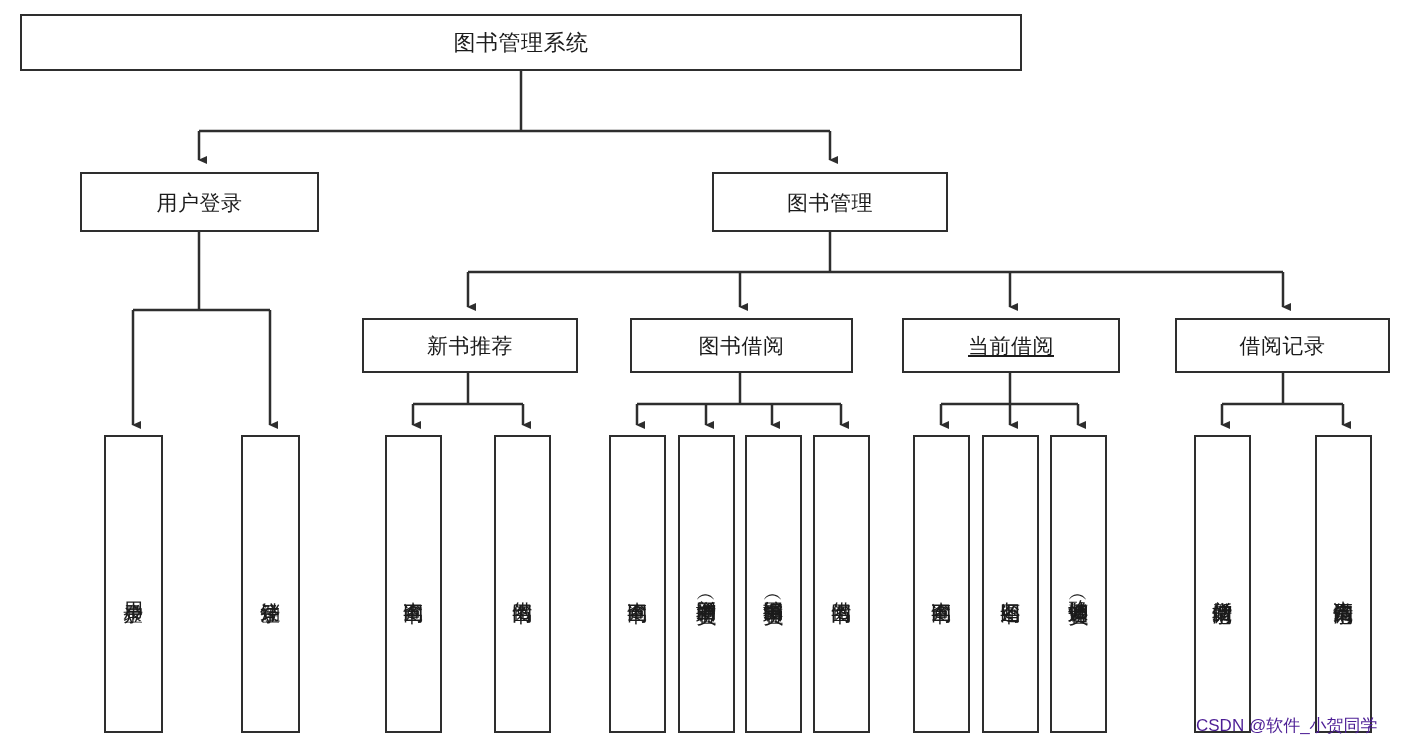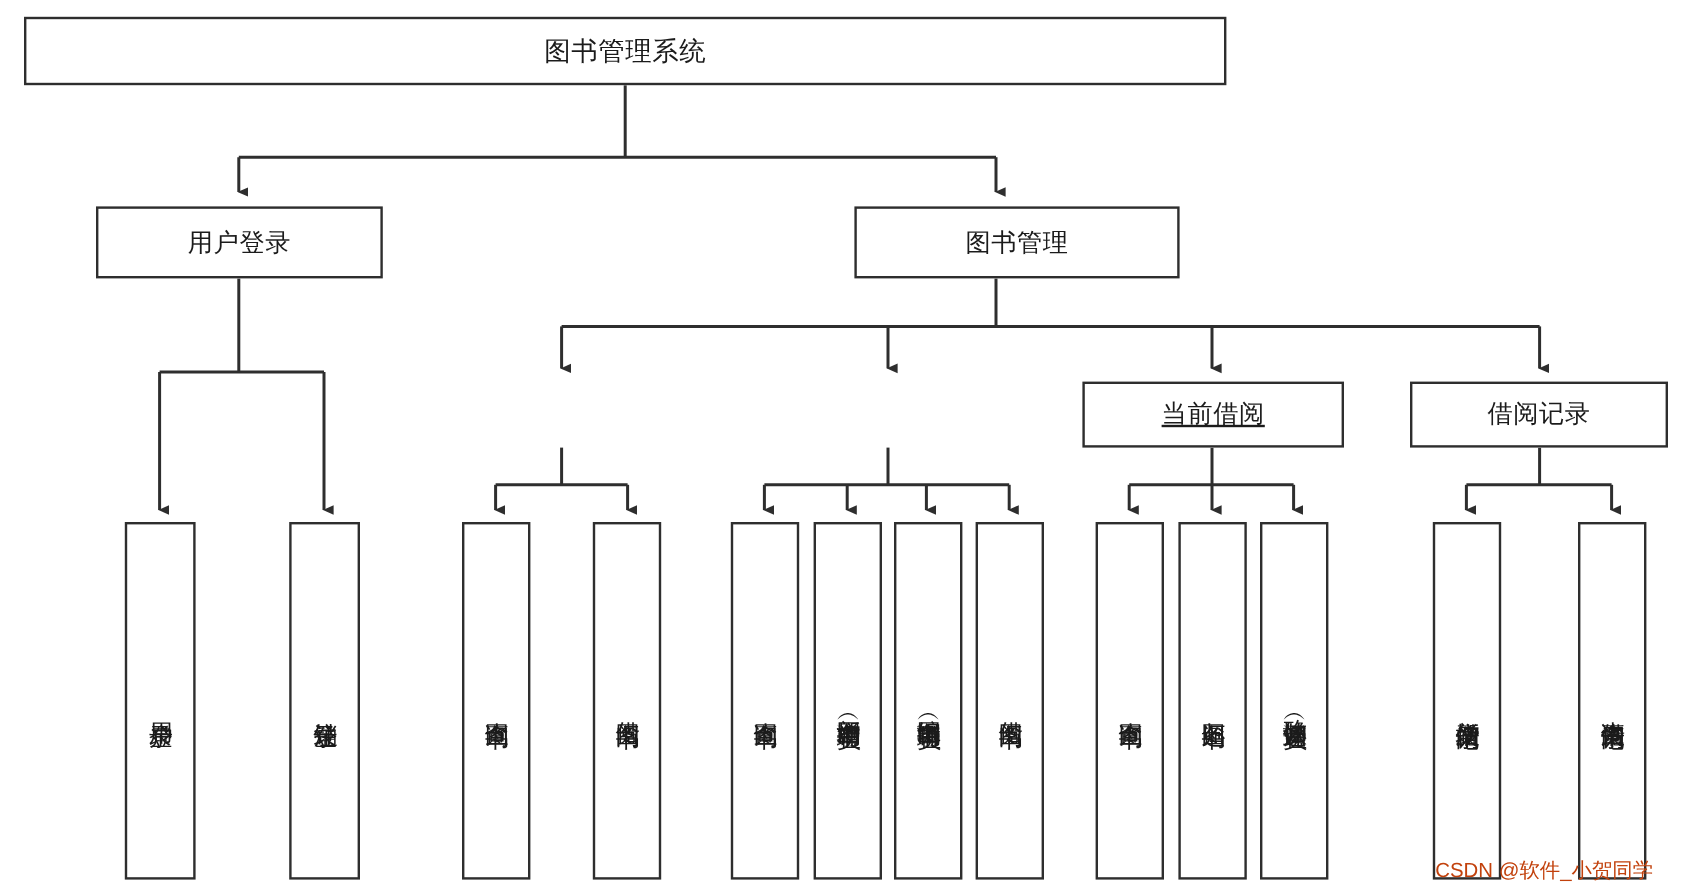--- a/index.html
+++ b/index.html
@@ -66,21 +66,21 @@
     margin-top: 78px;
   }
   .node.v.mid2 .label {
     margin-top: 92px;
   }
   .node.v.tall .label {
     margin-top: 4px;
   }
   .watermark {
     position: absolute;
-    color: #c2410c;
+    color: #4c1d95;
     font-size: 17px;
     white-space: nowrap;
     font-family: "Liberation Sans", "DejaVu Sans", sans-serif;
   }
 </style>
 </head>
 <body>
 
 <div id="canvas">
 
@@ -134,24 +134,30 @@
     </g>
   </svg>
 
   <div class="node h root" style="left:20px; top:14px; width:1002px; height:57px;">
     <span class="label">图书管理系统</span>
   </div>
 
   <div class="node h" style="left:80px; top:172px; width:239px; height:60px;">
     <span class="label">用户登录</span>
   </div>
-  <div class="node h" style="left:712px; top:172px; width:271px; height:60px;">
+  <div class="node h" style="left:712px; top:172px; width:236px; height:60px;">
     <span class="label">图书管理</span>
   </div>
 
+  <div class="node h" style="left:362px; top:318px; width:216px; height:55px;">
+    <span class="label">新书推荐</span>
+  </div>
+  <div class="node h" style="left:630px; top:318px; width:223px; height:55px;">
+    <span class="label">图书借阅</span>
+  </div>
   <div class="node h" style="left:902px; top:318px; width:218px; height:55px;text-decoration:underline;">
     <span class="label">当前借阅</span>
   </div>
   <div class="node h" style="left:1175px; top:318px; width:215px; height:55px;align-items:center;">
     <span class="label">借阅记录</span>
   </div>
 
   <div class="node v mid" style="left:104px; top:435px; width:59px; height:298px;">
     <span class="label" style="margin-top: 145px;">用户登录</span>
   </div>

